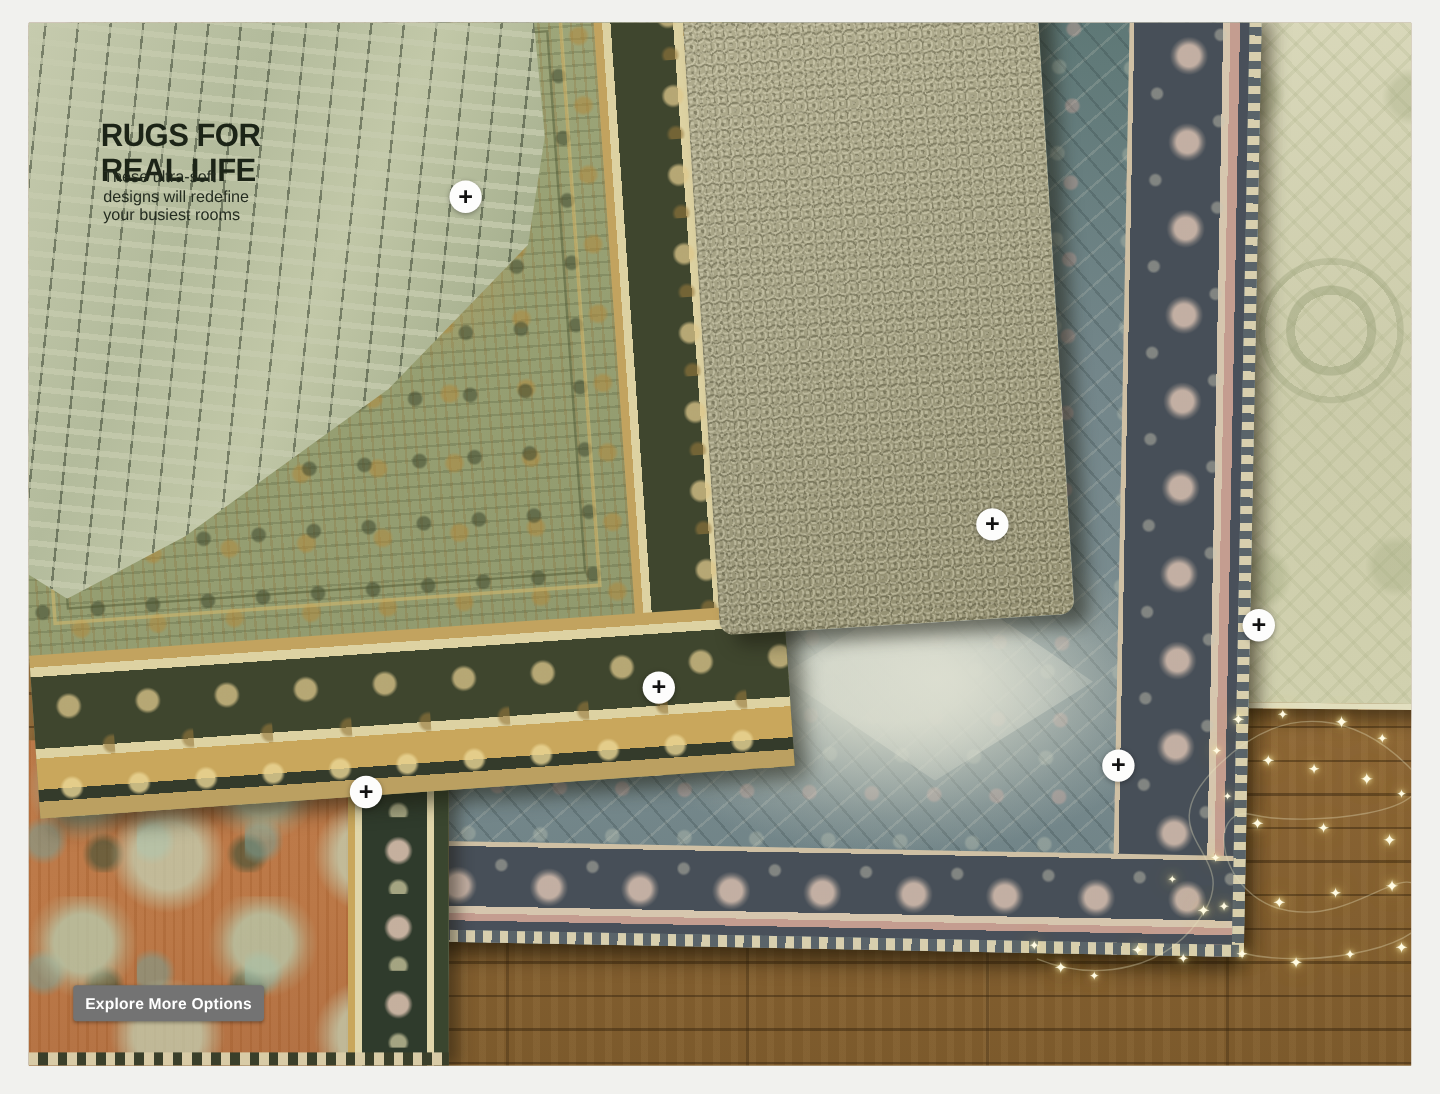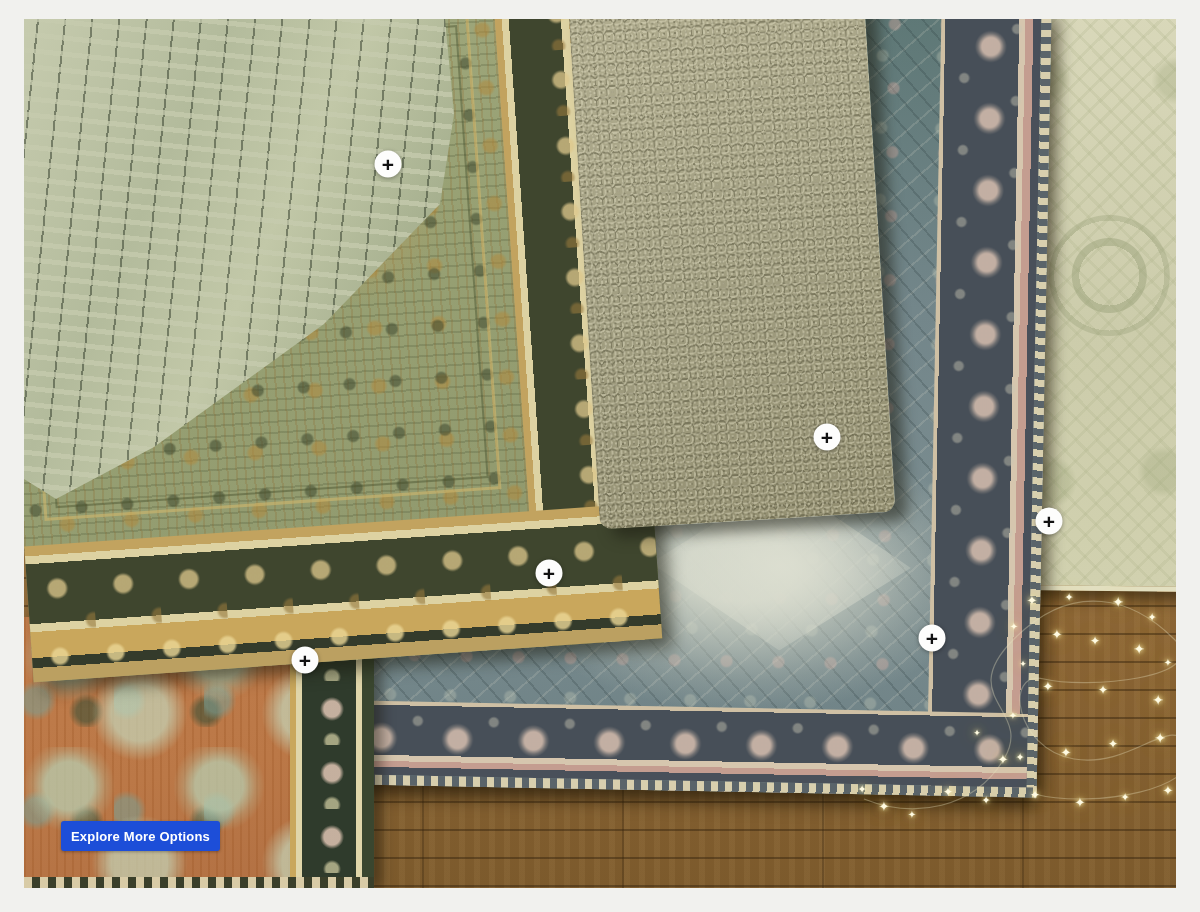--- a/index.html
+++ b/index.html
@@ -209,24 +209,38 @@
       <span class="star" style="position: absolute; left: 996px; top: 738px; font-size: 11px;">✦</span>
       <span class="star" style="position: absolute; left: 1042px; top: 733px; font-size: 13px;">✦</span>
       <span class="star" style="position: absolute; left: 1089px; top: 725px; font-size: 12px;">✦</span>
       <span class="star" style="position: absolute; left: 1136px; top: 719px; font-size: 14px;">✦</span>
       <span class="star" style="position: absolute; left: 1011px; top: 776px; font-size: 12px;">✦</span>
       <span class="star" style="position: absolute; left: 1056px; top: 783px; font-size: 13px;">✦</span>
       <span class="star" style="position: absolute; left: 1101px; top: 778px; font-size: 11px;">✦</span>
       <span class="star" style="position: absolute; left: 1144px; top: 771px; font-size: 13px;">✦</span>
     </div>
 
+  <div class="hero-text">
+    <h1 class="hero-title">
+      <span>RUGS FOR</span>
+        <br>
+      <span>REAL LIFE</span>
+    </h1>
+    <p class="hero-sub">
+      <span>These ultra-soft</span>
+        <br>
+      <span>designs will redefine</span>
+        <br>
+      <span>your busiest rooms</span>
+    </p>
+  </div>
 
   <div id="hotspot-layer" style="position:static;">
       <button class="hotspot" style="position: absolute; left: 364px; top: 145px;">+</button>
       <button class="hotspot" style="position: absolute; left: 803px; top: 418px;">+</button>
       <button class="hotspot" style="position: absolute; left: 525px; top: 554px;">+</button>
       <button class="hotspot" style="position: absolute; left: 281px; top: 641px;">+</button>
       <button class="hotspot" style="position: absolute; left: 908px; top: 619px;">+</button>
       <button class="hotspot" style="position: absolute; left: 1025px; top: 502px;">+</button>
     </div>
 
-  <button class="cta" style="background: #1d4ed8; color: rgb(255, 255, 255);">Explore More Options</button>
+  <button class="cta" style="background: #737373; color: rgb(255, 255, 255);">Explore More Options</button>
 </div>
 
 </body></html>

